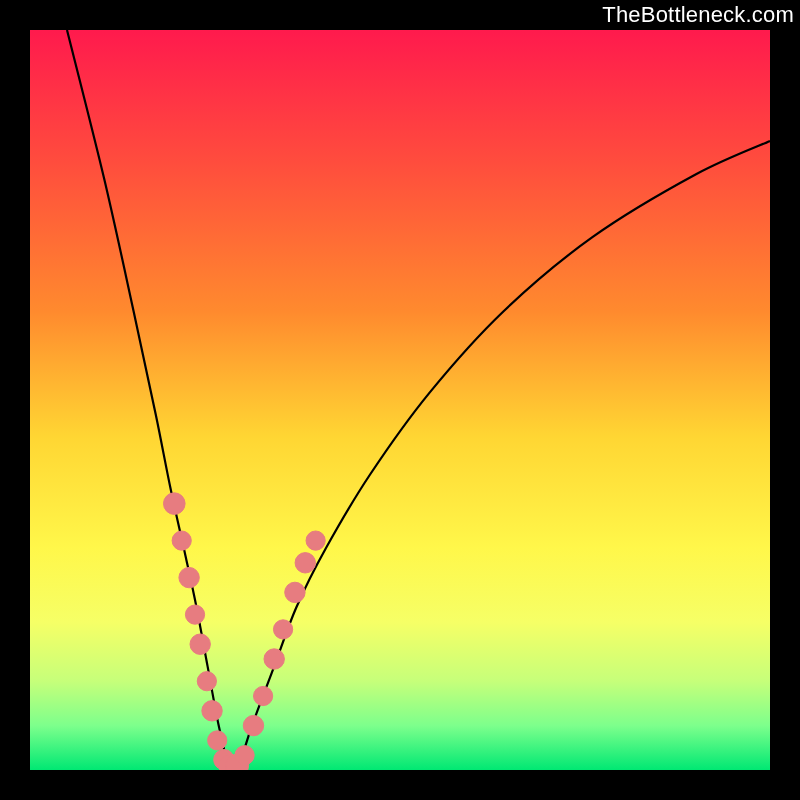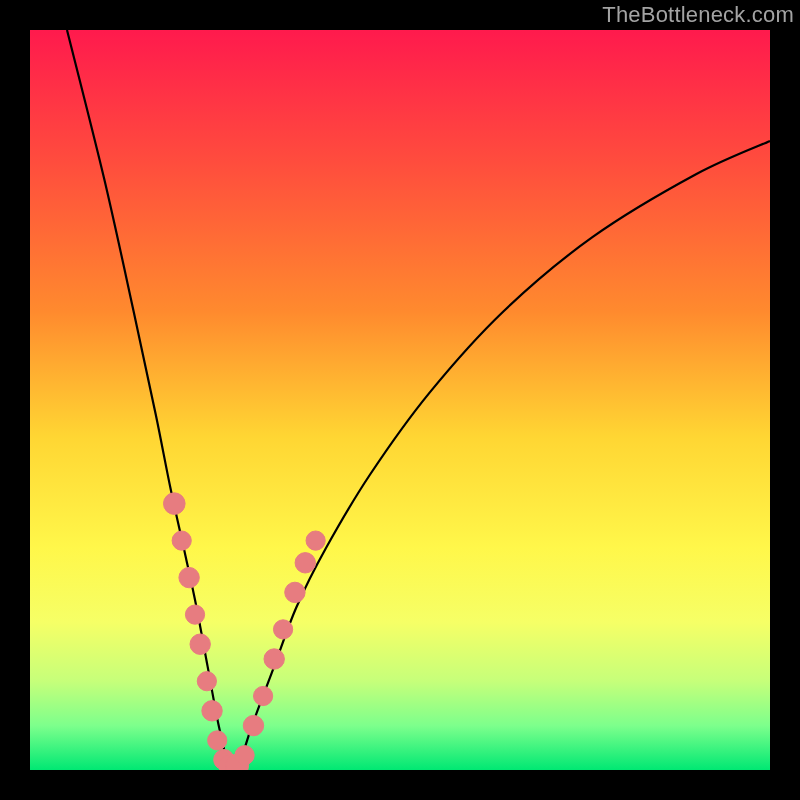--- a/index.html
+++ b/index.html
@@ -33,21 +33,21 @@
       #fff74a 70%,
       #f6ff66 80%,
       #c6ff7a 88%,
       #7dff8c 94%,
       #00e873 100%);
   }
   .watermark {
     position: absolute;
     top: 2px;
     right: 6px;
-    color: #a3a3a3;
+    color: #ffffff;
     font-size: 22px;
     font-weight: 500;
     letter-spacing: 0.2px;
     user-select: none;
   }
   svg.curve {
     position: absolute;
     top: 0;
     left: 0;
     width: 740px;

